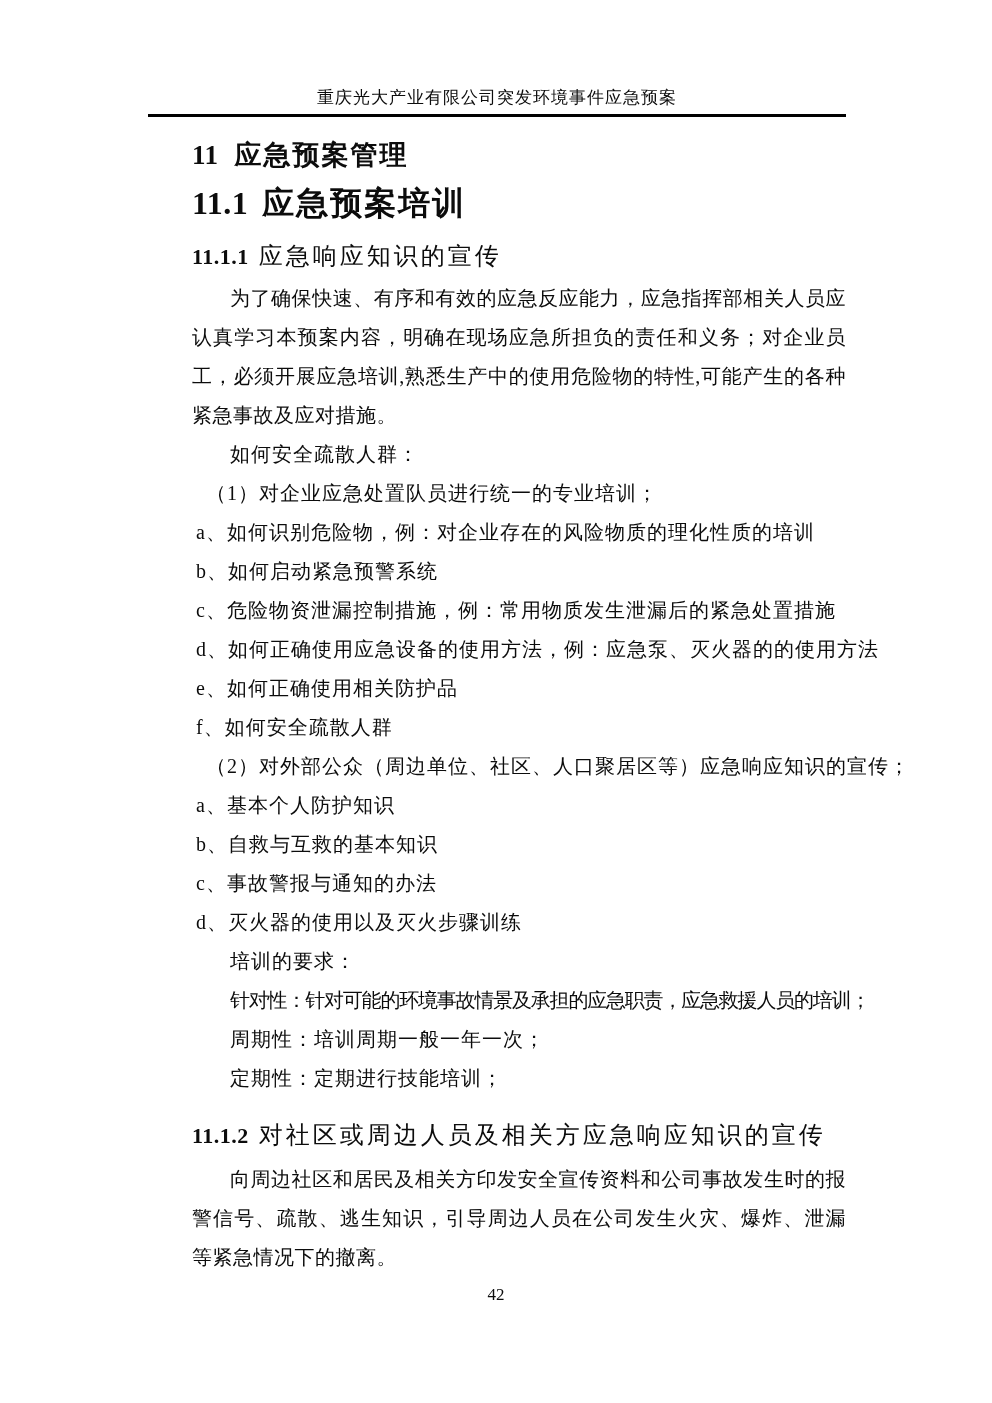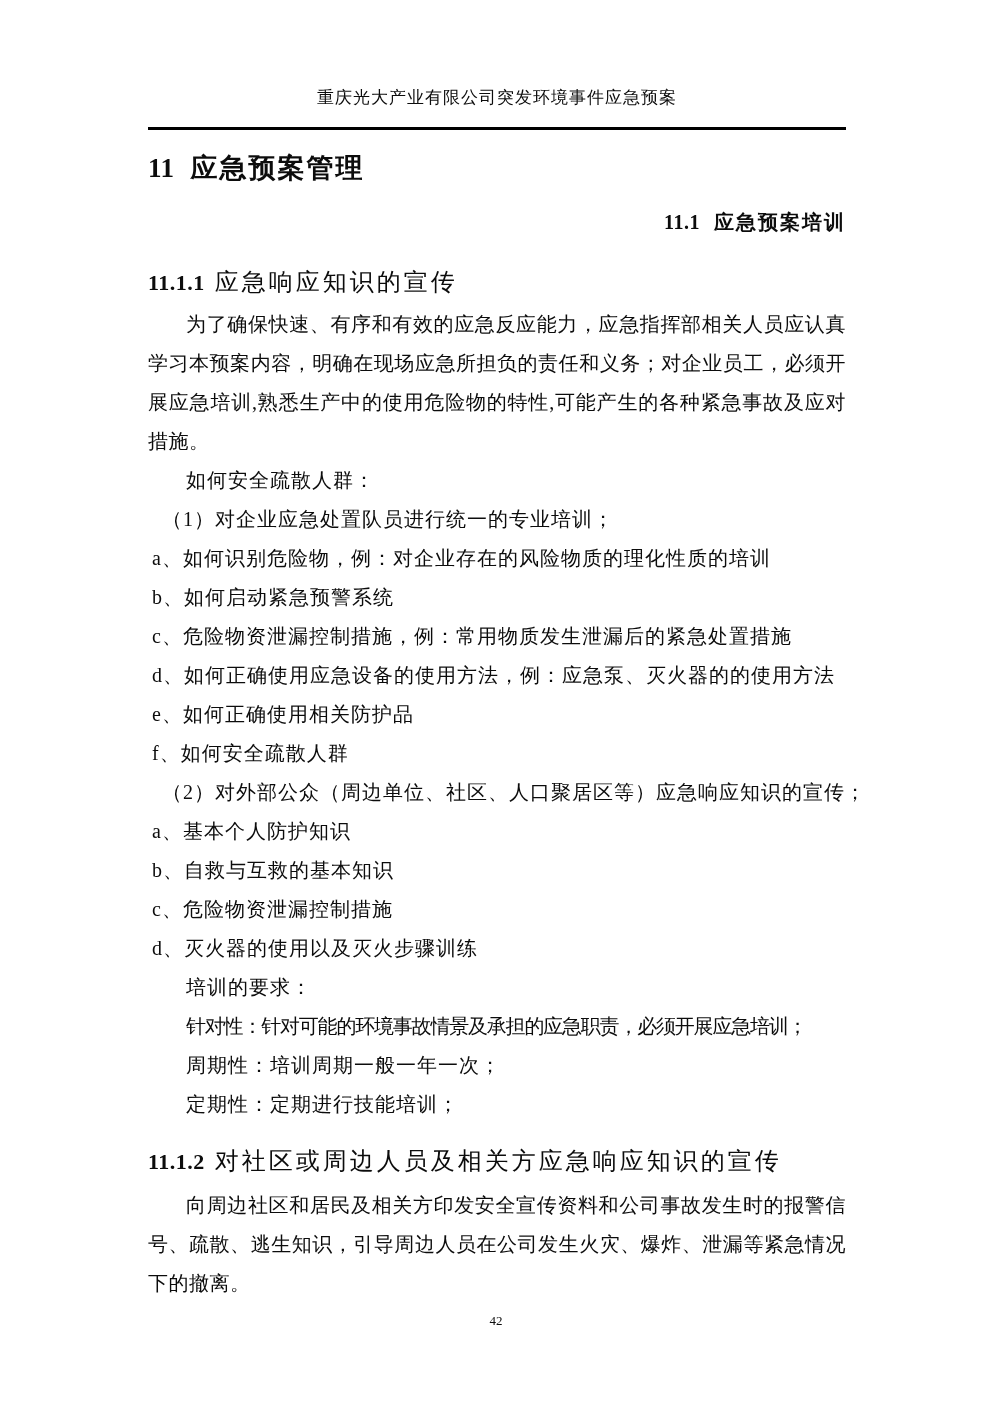--- a/index.html
+++ b/index.html
@@ -15,40 +15,39 @@
     margin: 0 auto;
     background: #ffffff;
     color: #0c0c0c;
     font-family: "Liberation Serif", "DejaVu Serif", serif;
     overflow: hidden;
   }
   
   .doc-header {
     margin: 0 146px 0 148px;
     padding-top: 86px;
-    padding-bottom: 18px;
+    padding-bottom: 5px;
     border-bottom: 3px solid #000000;
     text-align: center;
     font-size: 17px;
     line-height: 23px;
     letter-spacing: 1px;
   }
   
   h1.doc-h1 {
     margin: 20px 146px 0 148px;
     font-size: 27px;
     line-height: 36px;
     font-weight: bold;
   }
   h2.doc-h2 {
     margin: 14px 146px 0 148px;
-    font-size: 20px;
-    line-height: 45px;
+    font-size: 32px;
+    line-height: 32px;
     font-weight: bold;
-    text-align: right;
   }
   h3.doc-h3 {
     margin: 22px 146px 0 148px;
     font-size: 24px;
     line-height: 31px;
     font-weight: normal;
   }
   .hnum {
     font-family: "Liberation Serif", "DejaVu Serif", serif;
     font-weight: bold;
@@ -62,20 +61,21 @@
     font-family: "Liberation Sans", "DejaVu Sans", sans-serif;
     letter-spacing: 2px;
   }
   h3.doc-h3 .htxt {
     font-family: "Liberation Serif", "DejaVu Serif", serif;
     letter-spacing: 3px;
   }
   
   .doc-body {
     font-size: 20px;
+    margin-left: 44px;
   }
   p.para {
     margin: 7px 146px 0 148px;
     text-align: justify;
     text-indent: 38px;
     line-height: 39px;
     letter-spacing: 0.5px;
   }
   p.para.community { margin-top: 9px; }
   .lines {
@@ -87,21 +87,21 @@
     white-space: nowrap;
   }
   .ind-0 { padding-left: 4px; }
   .ind-1 { padding-left: 14px; }
   .ind-2 { padding-left: 38px; }
   .line.tight { letter-spacing: -1.2px; }
   
   .page-number {
     margin-top: 8px;
     text-align: center;
-    font-size: 13px;
+    font-size: 17px;
     line-height: 20px;
   }
 </style>
 </head>
 <body>
 
 <div class="page">
 
   <header class="doc-header">
     <span>重庆光大产业有限公司突发环境事件应急预案</span>
@@ -128,24 +128,24 @@
         <div class="line ind-1">（1）对企业应急处置队员进行统一的专业培训；</div>
         <div class="line ind-0">a、如何识别危险物，例：对企业存在的风险物质的理化性质的培训</div>
         <div class="line ind-0">b、如何启动紧急预警系统</div>
         <div class="line ind-0">c、危险物资泄漏控制措施，例：常用物质发生泄漏后的紧急处置措施</div>
         <div class="line ind-0">d、如何正确使用应急设备的使用方法，例：应急泵、灭火器的的使用方法</div>
         <div class="line ind-0">e、如何正确使用相关防护品</div>
         <div class="line ind-0">f、如何安全疏散人群</div>
         <div class="line ind-1">（2）对外部公众（周边单位、社区、人口聚居区等）应急响应知识的宣传；</div>
         <div class="line ind-0">a、基本个人防护知识</div>
         <div class="line ind-0">b、自救与互救的基本知识</div>
-        <div class="line ind-0">c、危险物资泄漏控制措施</div>
+        <div class="line ind-0">c、事故警报与通知的办法</div>
         <div class="line ind-0">d、灭火器的使用以及灭火步骤训练</div>
         <div class="line ind-2">培训的要求：</div>
-        <div class="line ind-2 tight">针对性：针对可能的环境事故情景及承担的应急职责，必须开展应急培训；</div>
+        <div class="line ind-2 tight">针对性：针对可能的环境事故情景及承担的应急职责，应急救援人员的培训；</div>
         <div class="line ind-2">周期性：培训周期一般一年一次；</div>
         <div class="line ind-2">定期性：定期进行技能培训；</div>
       </div>
 
     <h3 class="doc-h3">
       <span class="hnum">11.1.2</span><span class="htxt">对社区或周边人员及相关方应急响应知识的宣传</span>
     </h3>
 
     <p class="para community">向周边社区和居民及相关方印发安全宣传资料和公司事故发生时的报警信号、疏散、逃生知识，引导周边人员在公司发生火灾、爆炸、泄漏等紧急情况下的撤离。</p>
 

